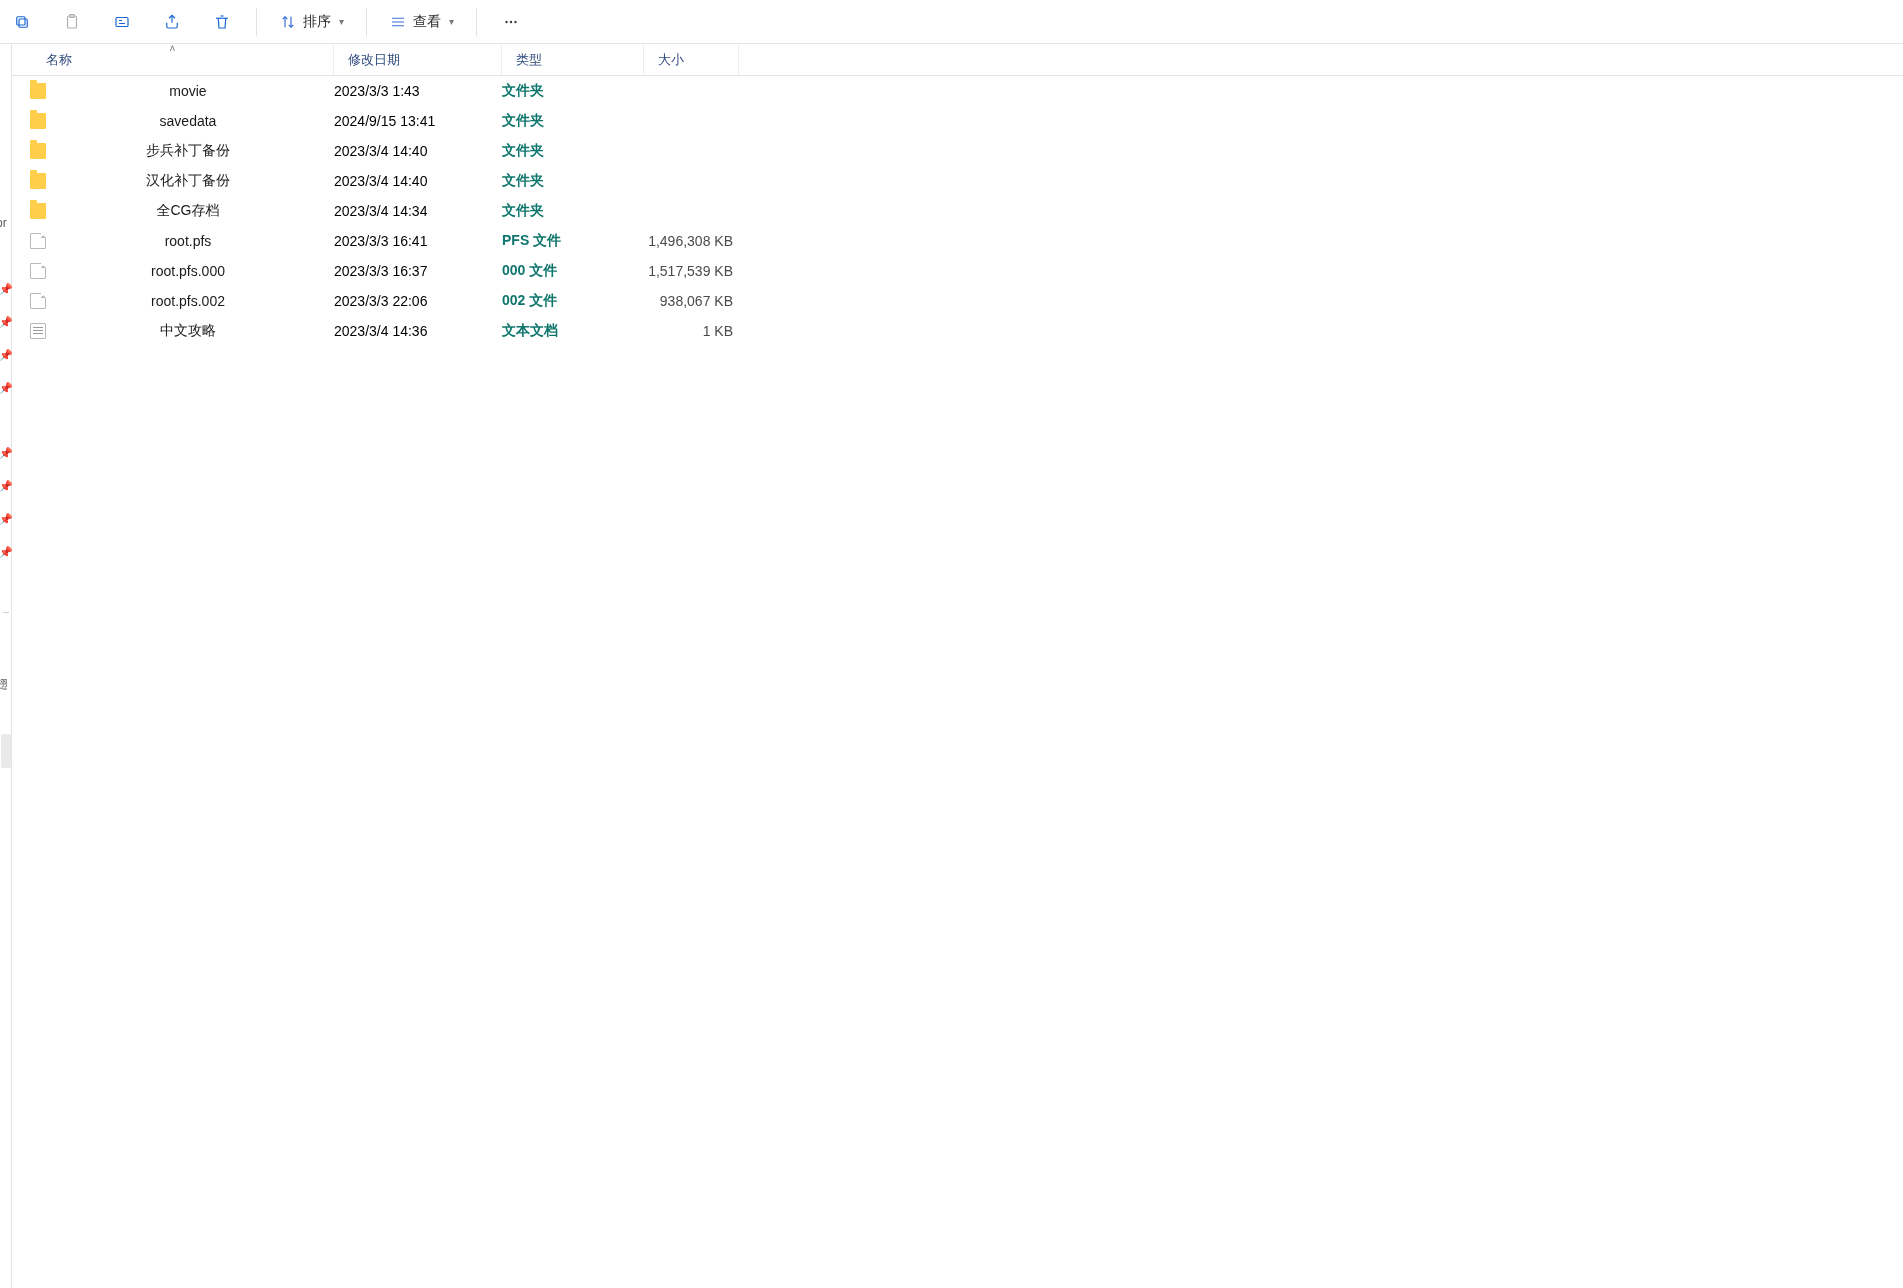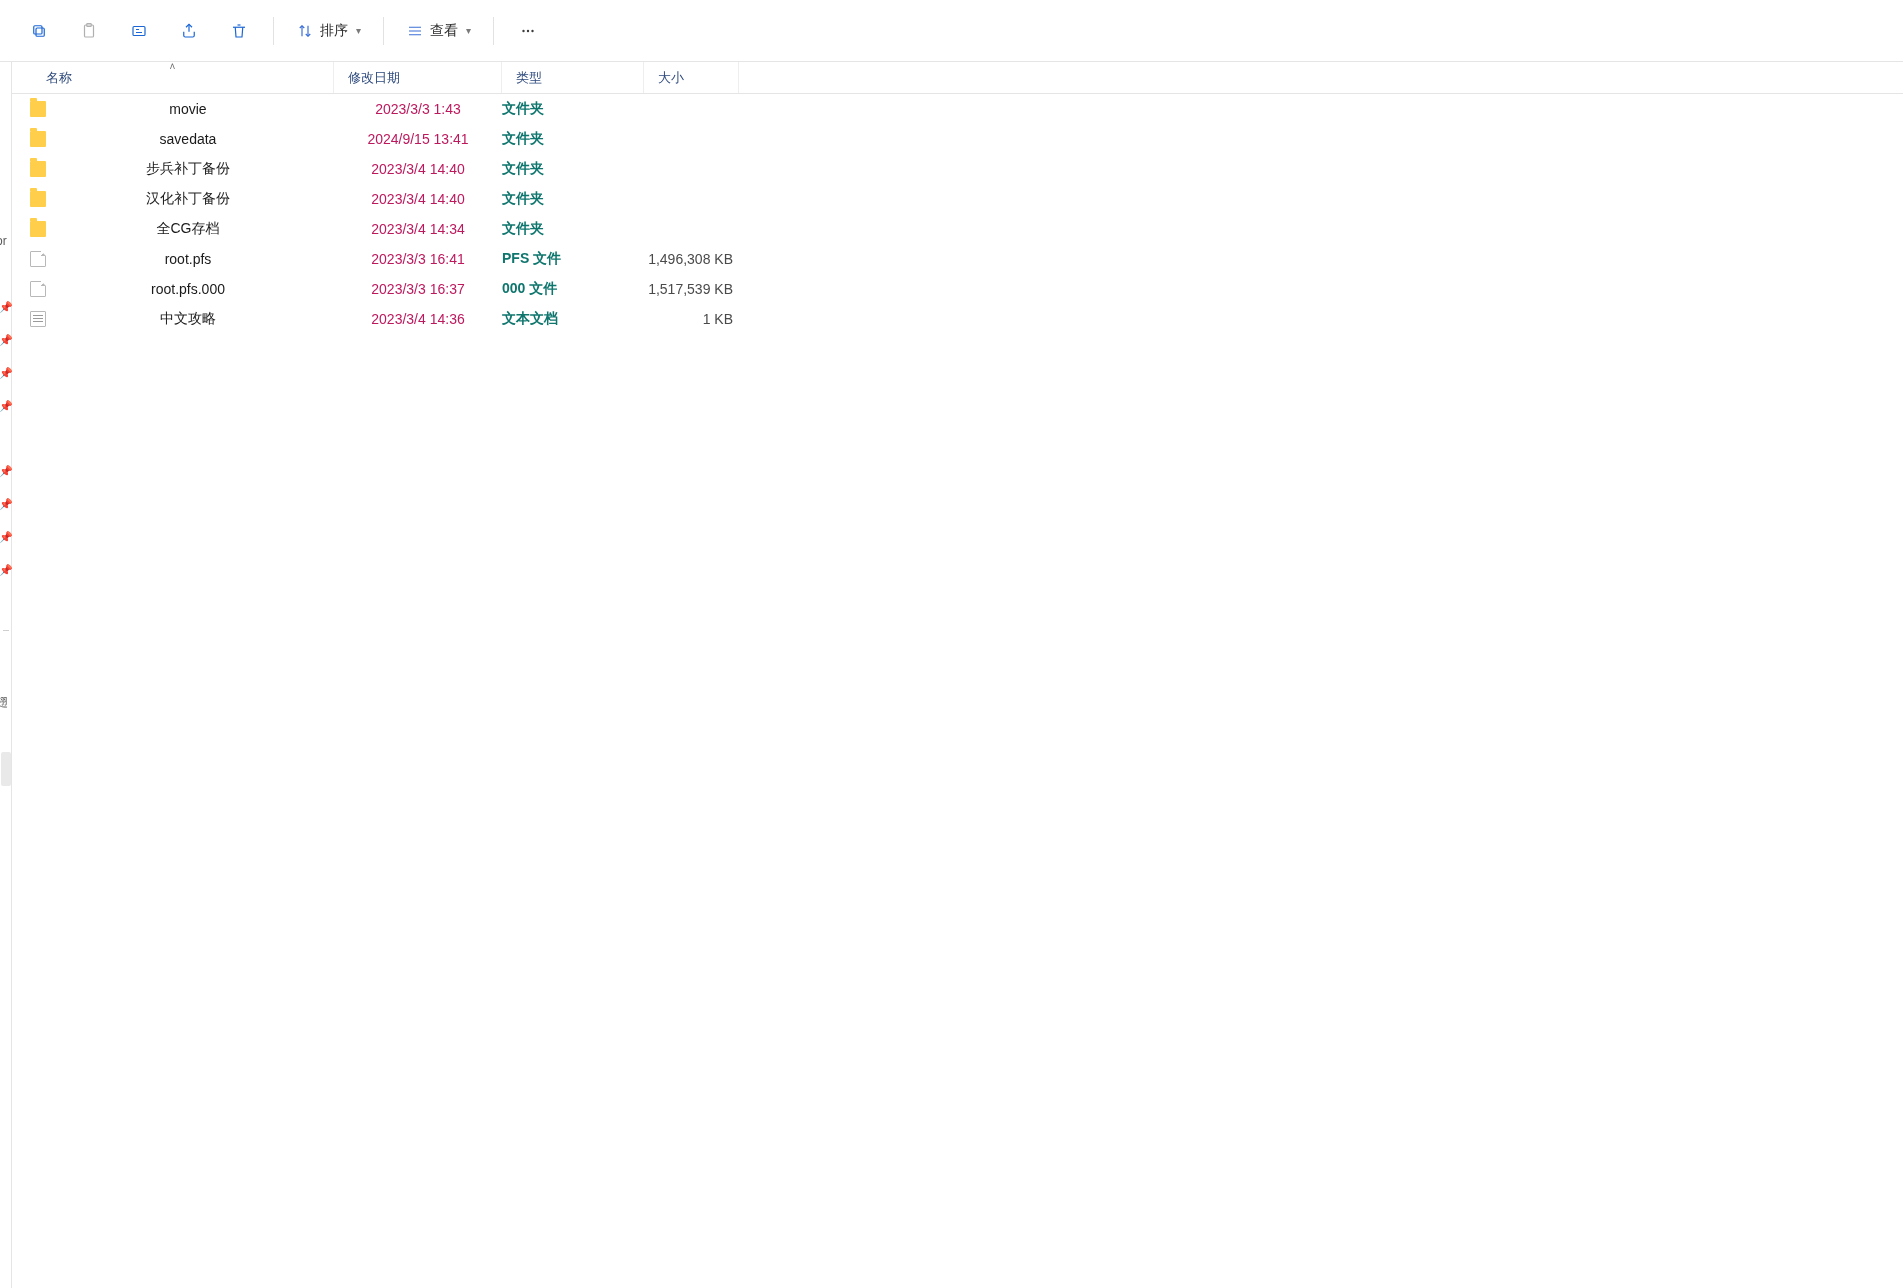--- a/index.html
+++ b/index.html
@@ -9,24 +9,24 @@
     font-family: "Segoe UI", "Microsoft YaHei", Arial, sans-serif;
     font-size: 14px;
     color: #1a1a1a;
     background: #ffffff;
     overflow: hidden;
   }
   body { display: flex; flex-direction: column; }
 
   
   .toolbar {
-    height: 62px;
+    height: 44px;
     display: flex;
     align-items: center;
-    padding: 0 17px;
+    padding: 0 0;
     border-bottom: 1px solid #e5e5e5;
     gap: 6px;
     flex-shrink: 0;
   }
   .tb-btn {
     width: 44px; height: 36px;
     display: flex; align-items: center; justify-content: center;
     border-radius: 4px;
     color: #1a66d6;
   }
@@ -97,21 +97,21 @@
 
   
   .list { position: relative; }
   .row {
     display: flex; height: 30px; align-items: center;
     font-size: 14px; color: #1a1a1a;
     padding-left: 18px;
   }
   .row .cell-icon { width: 22px; display:flex; align-items:center; }
   .row .cell-name { width: 282px; padding-right: 10px; white-space: nowrap; overflow: hidden; text-overflow: ellipsis; text-align: center; }
-  .row .cell-date { width: 168px; color: #be185d; text-align: center; }
+  .row .cell-date { width: 168px; color: #000000; }
   .row .cell-type { width: 142px; color: #0f766e; font-weight: bold; }
   .row .cell-size { width: 95px;  color: #4a4a4a; text-align: right; padding-right: 6px; }
 
   .row.selected {
     background: #cde8ff;
     outline: 1px solid #77b7e8;
     outline-offset: -1px;
   }
 
   
@@ -288,20 +288,29 @@
           <span class="cell-icon">
             <span class="ficon file"></span>
           </span>
           <span class="cell-name">root.pfs.000</span>
           <span class="cell-date">2023/3/3 16:37</span>
           <span class="cell-type">000 文件</span>
           <span class="cell-size">1,517,539 KB</span>
         </div>
         <div class="row">
           <span class="cell-icon">
+            <span class="ficon file"></span>
+          </span>
+          <span class="cell-name">root.pfs.002</span>
+          <span class="cell-date">2023/3/3 22:06</span>
+          <span class="cell-type">002 文件</span>
+          <span class="cell-size">938,067 KB</span>
+        </div>
+        <div class="row">
+          <span class="cell-icon">
             <span class="ficon txt"></span>
           </span>
           <span class="cell-name">中文攻略</span>
           <span class="cell-date">2023/3/4 14:36</span>
           <span class="cell-type">文本文档</span>
           <span class="cell-size">1 KB</span>
         </div>
       </div>
   </div>
 

